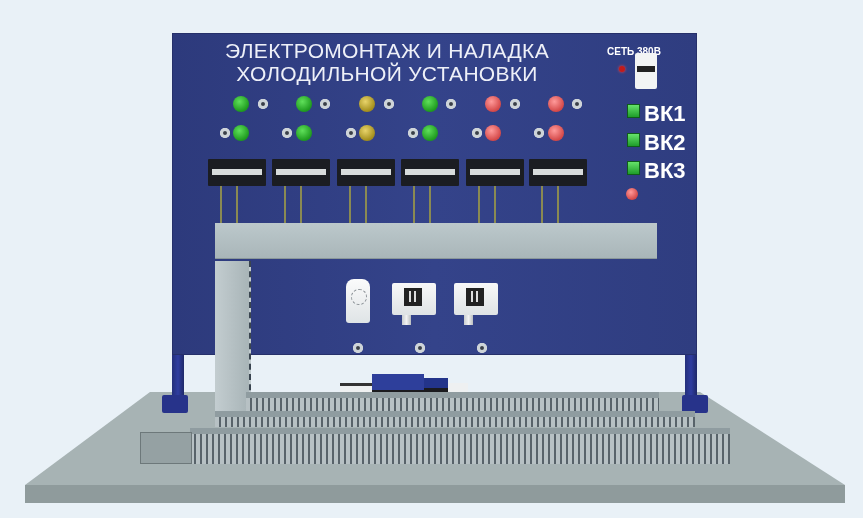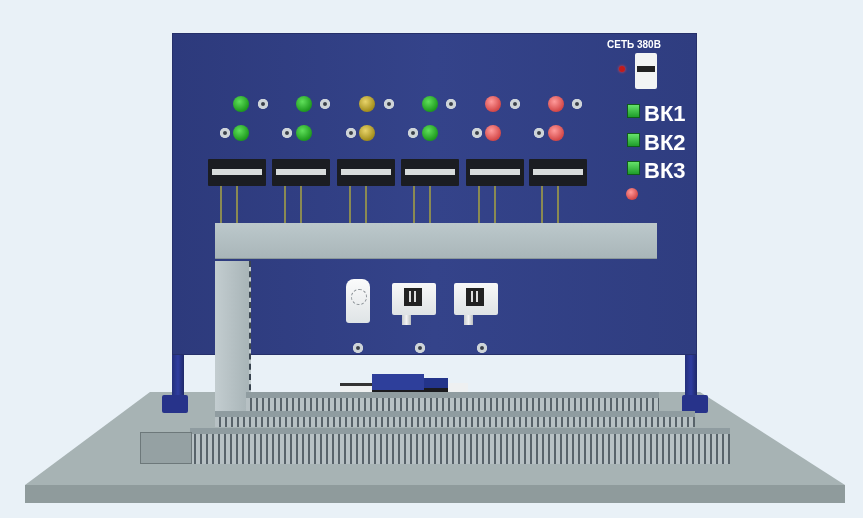--- a/index.html
+++ b/index.html
@@ -3,21 +3,21 @@
 <meta charset="utf-8">
 <style>
   html,body{margin:0;padding:0;}
   body{width:863px;height:518px;background:#e9f1f7;position:relative;overflow:hidden;font-family:"Liberation Sans",sans-serif;}
   .abs{position:absolute;}
   
   .panel{position:absolute;left:172px;top:33px;width:525px;height:322px;background:linear-gradient(90deg,#2d3a7c,#34438a 50%,#2f3d80);box-shadow:inset 0 0 0 1px #26306a;}
   .post{position:absolute;top:33px;width:12px;height:375px;background:linear-gradient(90deg,#232f7a,#2f3da0,#1f2968);}
   .foot{position:absolute;width:26px;height:18px;background:#27338a;border-radius:2px;}
   .title{position:absolute;left:0;width:430px;top:6px;text-align:center;color:#eef0f8;font-size:21px;line-height:23px;letter-spacing:0.3px;}
-  .net-label{position:absolute;left:435px;top:6px;color:#fff;font-size:10px;font-weight:bold;}
+  .net-label{position:absolute;left:435px;top:13px;color:#fff;font-size:10px;font-weight:bold;}
   .breaker{position:absolute;left:463px;top:20px;width:22px;height:36px;background:#f2f4f4;border-radius:2px;}
   .breaker .sw{position:absolute;left:2px;top:13px;width:18px;height:6px;background:#222;}
   .red-dot{position:absolute;width:6px;height:6px;border-radius:50%;background:#c21b1b;box-shadow:0 0 3px #ff4a4a;}
   .lamp{position:absolute;width:16px;height:16px;border-radius:50%;}
   .lamp.green{background:radial-gradient(circle at 40% 35%,#5fe05a,#1e9a1e 70%);}
   .lamp.yellow{background:radial-gradient(circle at 40% 35%,#e8d36a,#a38e1c 70%);}
   .lamp.red{background:radial-gradient(circle at 40% 35%,#ff9a9a,#d44848 70%);}
   .socket{position:absolute;width:10px;height:10px;border-radius:50%;background:#e9ecef;box-shadow:inset 0 0 0 3px #ced4d8;}
   .socket::after{content:"";position:absolute;left:3px;top:3px;width:4px;height:4px;border-radius:50%;background:#3a3f48;}
   .tblock{position:absolute;top:126px;width:58px;height:27px;background:#1b1d22;border-radius:1px;}
@@ -43,20 +43,24 @@
   <polygon points="150,12 700,12 845,105 25,105" fill="#a7b3b4"></polygon>
   <rect x="25" y="105" width="820" height="18" fill="#8f9b9c"></rect>
 </svg>
 
 <div class="post" style="left:172px"></div>
 <div class="post" style="left:685px"></div>
 <div class="foot" style="left:162px;top:395px"></div>
 <div class="foot" style="left:682px;top:395px"></div>
 
 <div class="panel">
+  <div class="title" style="left:0">
+    <div>ЭЛЕКТРОМОНТАЖ И НАЛАДКА</div>
+    <div>ХОЛОДИЛЬНОЙ УСТАНОВКИ</div>
+  </div>
   <div class="net-label">СЕТЬ 380В</div>
   <div class="red-dot" style="left:447px;top:33px"></div>
   <div class="breaker">
       <div class="sw"></div>
     </div>
 
   <div>
     <div class="lamp green" style="left:61px;top:63px"></div>
     <div class="lamp green" style="left:61px;top:92px"></div>
     <div class="socket" style="left:86px;top:66px"></div>

